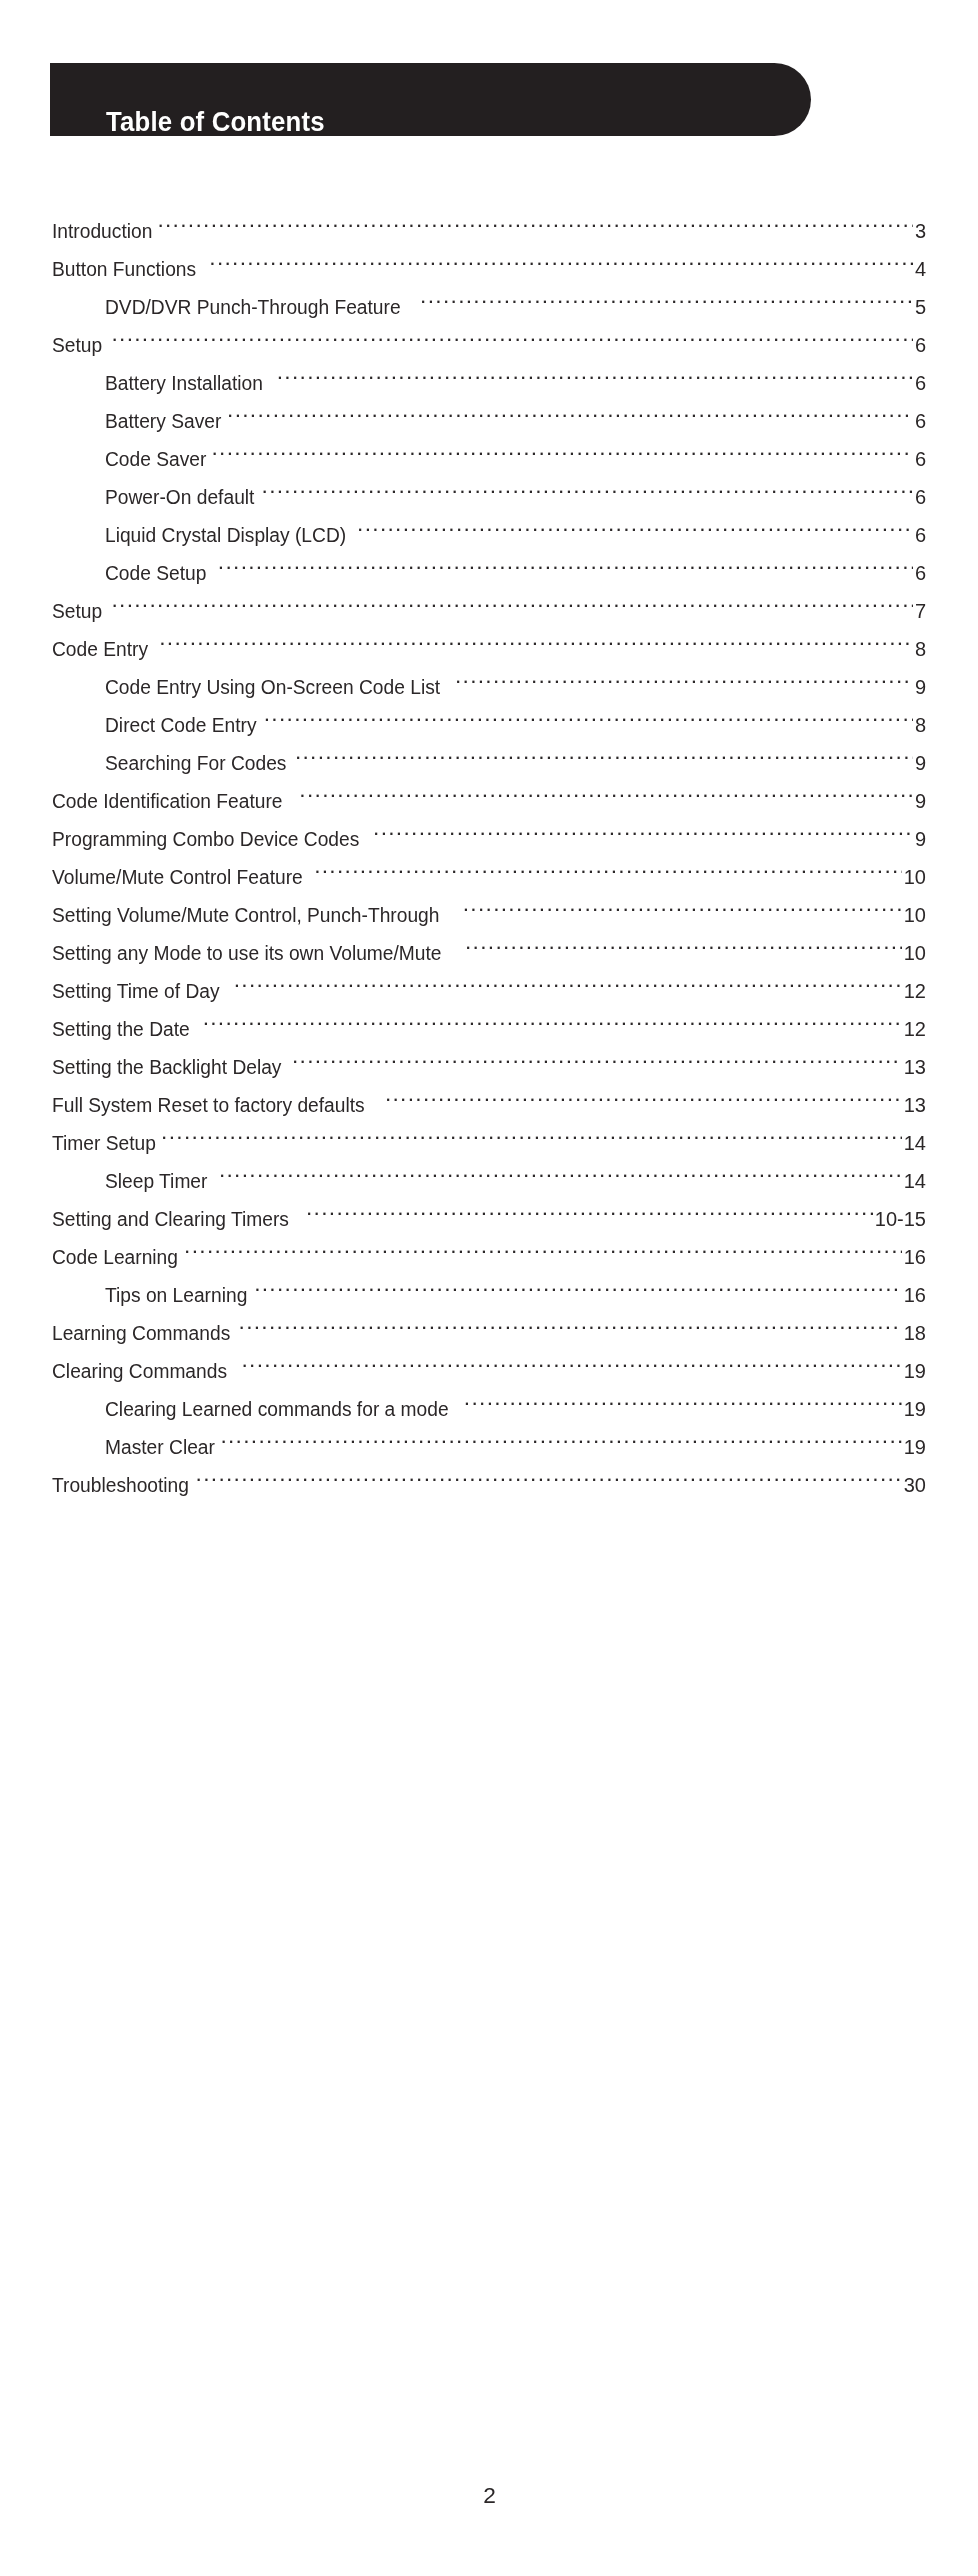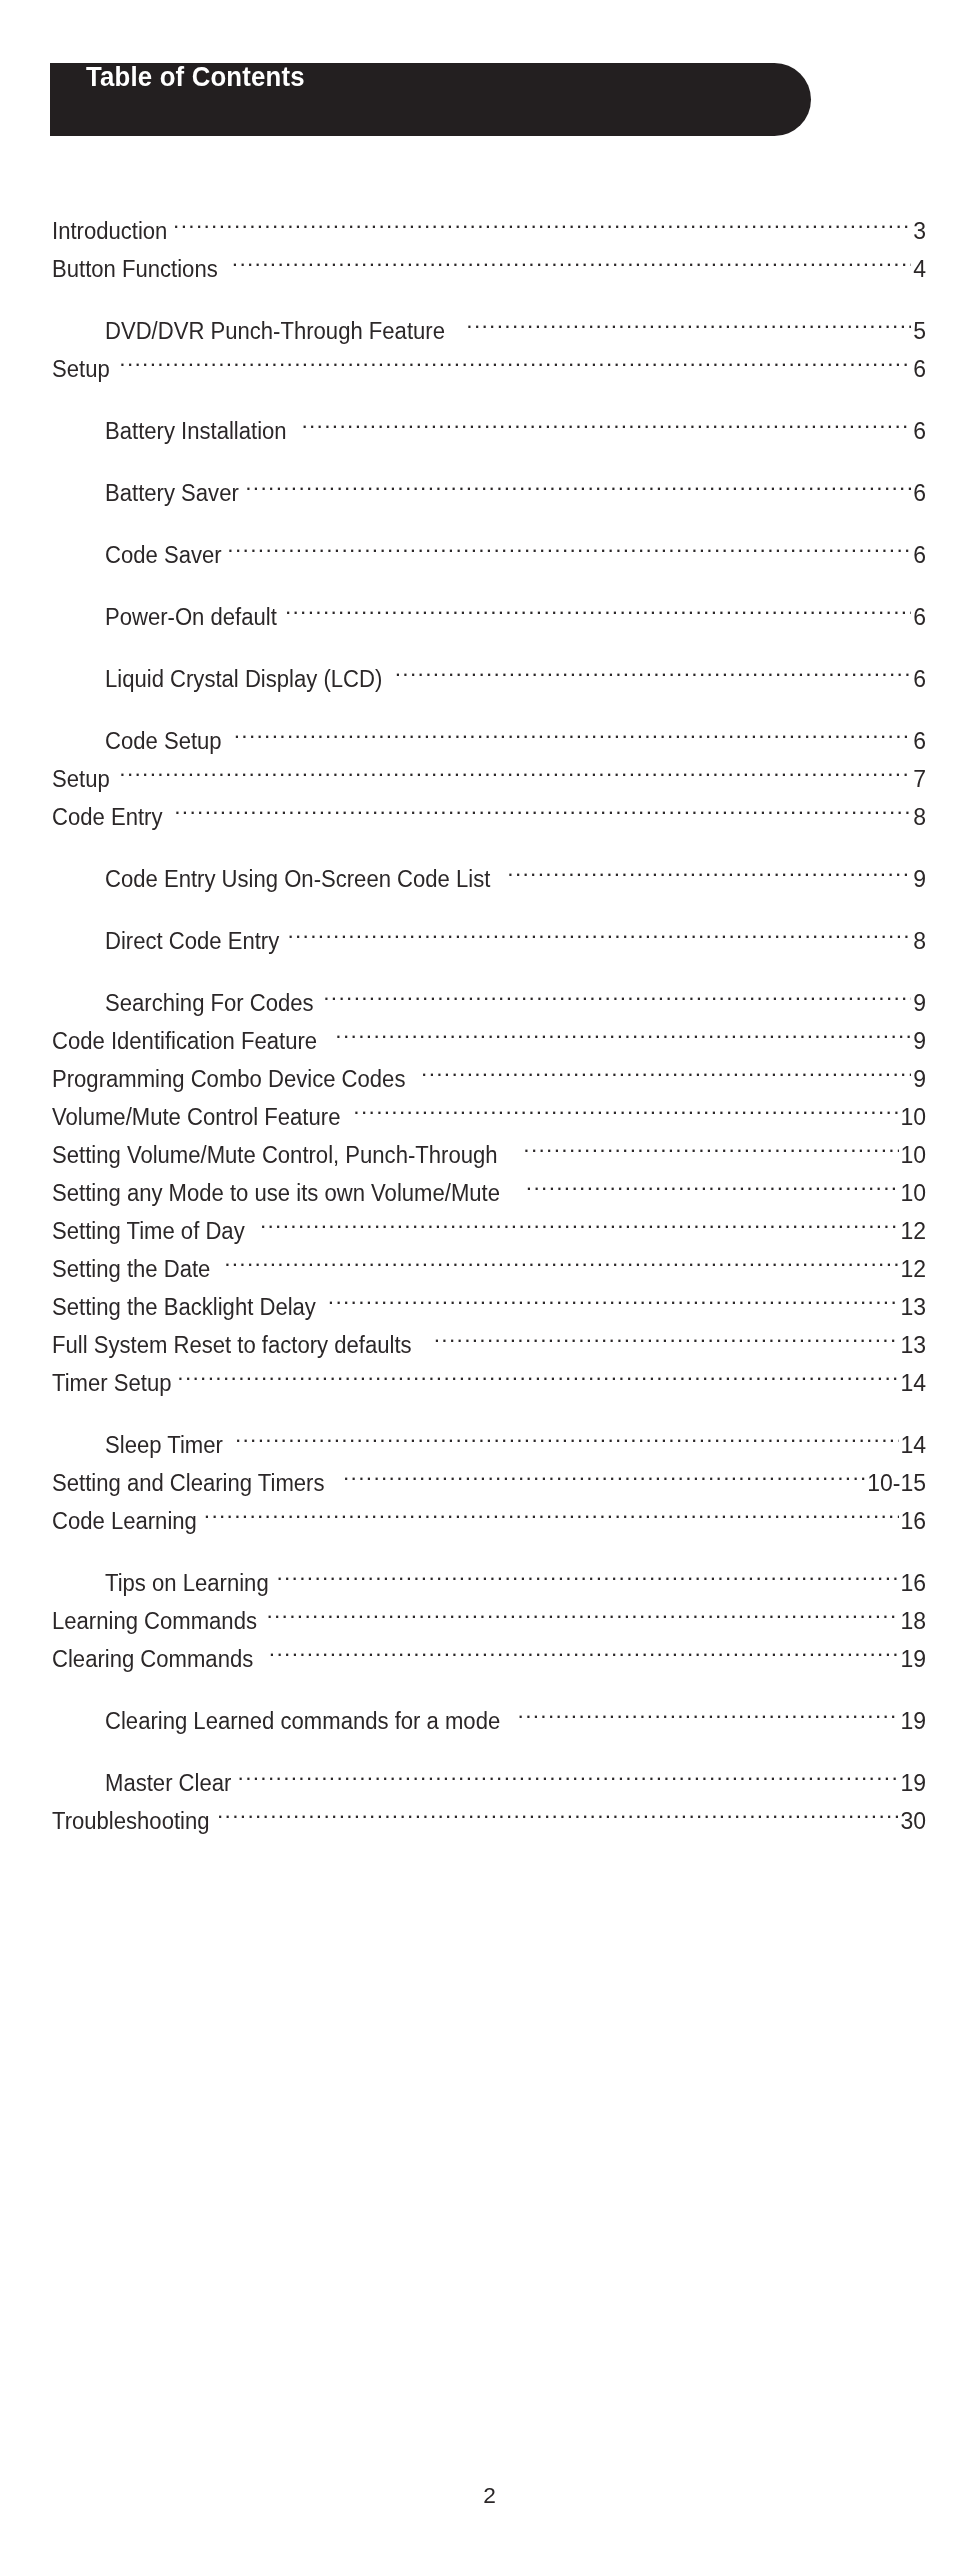--- a/index.html
+++ b/index.html
@@ -19,23 +19,23 @@
   
   .toc-banner {
     position: absolute;
     left: 50px;
     top: 63px;
     width: 761px;
     height: 73px;
     background: #231f20;
     border-radius: 0 38px 38px 0;
     display: flex;
-    align-items: flex-start;
+    align-items: flex-end;
     box-sizing: border-box;
-    padding-left: 36px;
+    padding-left: 56px;
   }
   .toc-banner-title {
     color: #ffffff;
     font-size: 28px;
     font-weight: bold;
     letter-spacing: 0.2px;
     line-height: 1;
     transform: scaleX(0.92);
     transform-origin: left center;
   }
@@ -45,32 +45,31 @@
     position: absolute;
     left: 52px;
     top: 212px;
     width: 874px;
   }
 
   .toc-row {
     display: flex;
     align-items: baseline;
     height: 38px;
-    font-size: 23px;
+    font-size: 20px;
     line-height: 38px;
     color: #2b2728;
     white-space: nowrap;
   }
 
   .toc-row.lvl1 {
     padding-left: 0px;
   }
   .toc-row.lvl2 {
     padding-left: 53px;
-    margin-top: 24px;
   }
 
   .toc-title {
     flex: 0 0 auto;
     transform: scaleX(0.96);
     transform-origin: left center;
   }
 
   
   .toc-leader {

